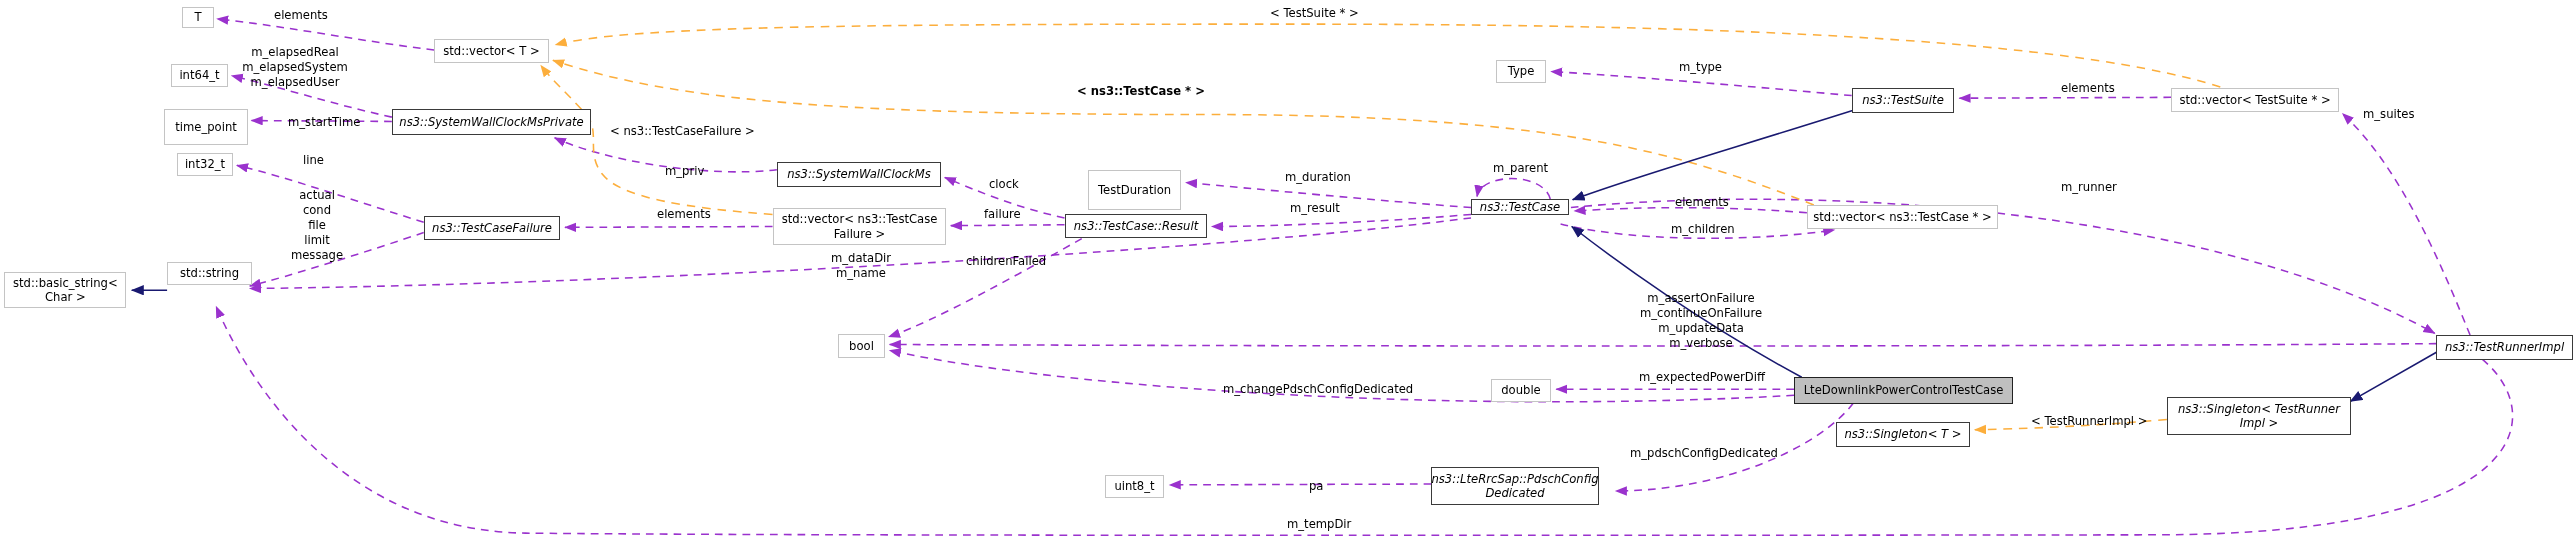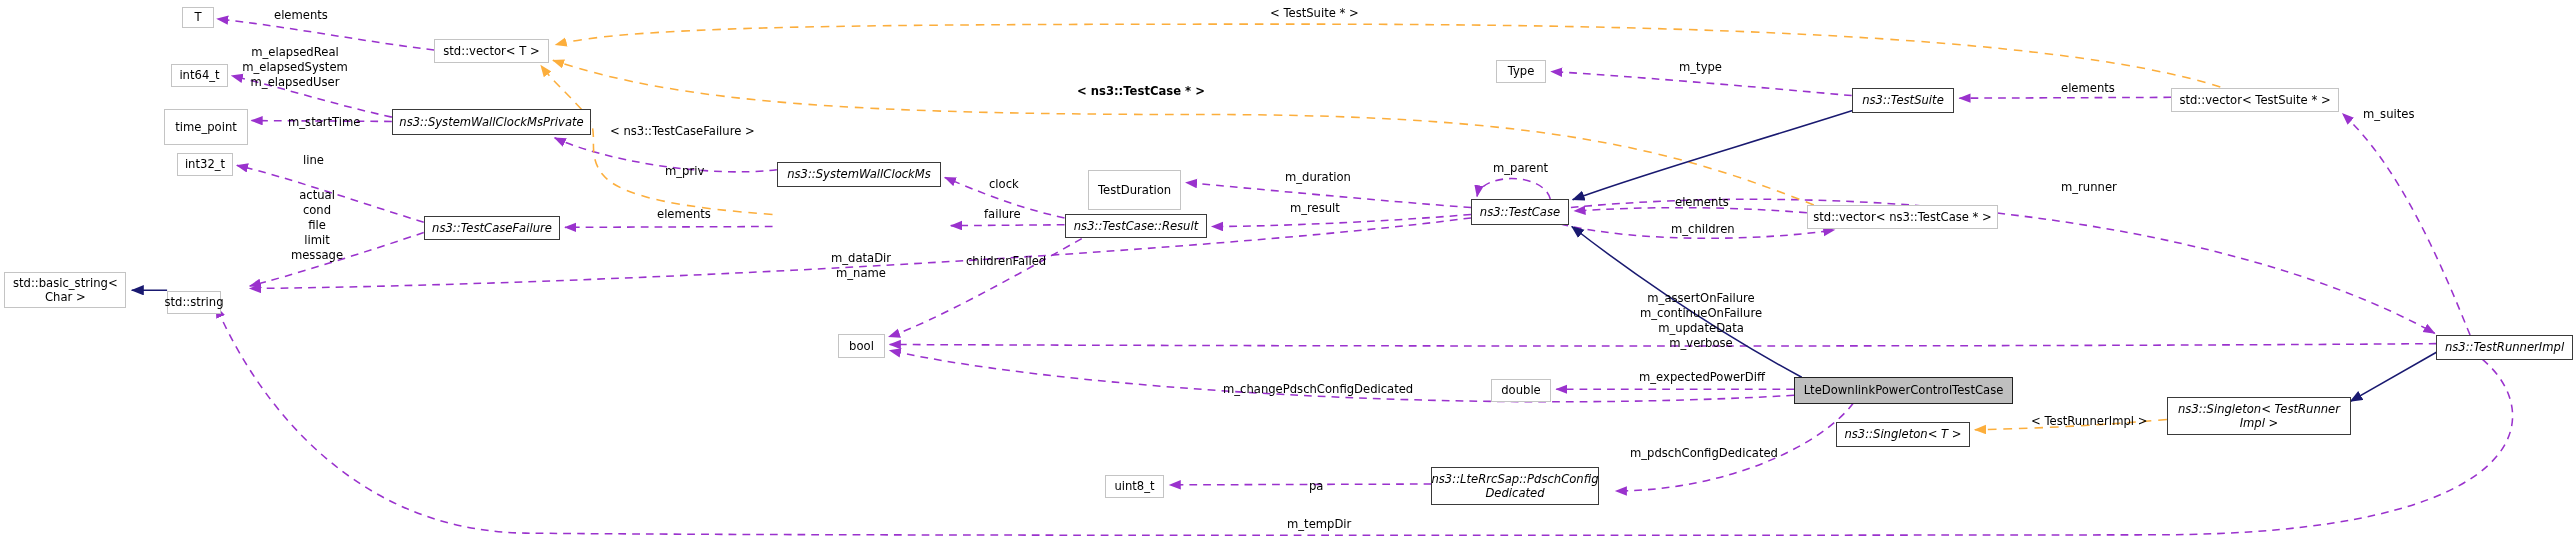--- a/index.html
+++ b/index.html
@@ -83,28 +83,30 @@
       <path d="M 2829,409 L 2729,466" marker-end="url(#ar-n)"></path>
     </g>
   </svg>
 
   <div class="node" style="left:182px;top:6.9px;width:32px;height:21.5px;">T</div>
   <div class="node" style="left:171px;top:64px;width:57px;height:23px;">int64_t</div>
   <div class="node" style="left:164px;top:109px;width:84px;height:36px;">time_point</div>
   <div class="node" style="left:177px;top:153px;width:56px;height:23px;">int32_t</div>
   <div class="node" style="left:4.3px;top:272px;width:122px;height:36px;">std::basic_string&lt;
 Char &gt;</div>
-  <div class="node" style="left:167px;top:291px;width:54px;height:23px;">std::string</div>
+  <div class="node" style="left:167px;top:262px;width:85px;height:23px;">std::string</div>
   <div class="node strong" style="left:392px;top:109px;width:199px;height:26px;">ns3::SystemWallClockMsPrivate</div>
   <div class="node" style="left:434px;top:39px;width:115px;height:24px;">std::vector&lt; T &gt;</div>
   <div class="node strong" style="left:424px;top:216px;width:136px;height:24px;">ns3::TestCaseFailure</div>
   <div class="node strong" style="left:777px;top:162px;width:164px;height:25px;">ns3::SystemWallClockMs</div>
+  <div class="node" style="left:773px;top:208px;width:173px;height:37px;">std::vector&lt; ns3::TestCase
+Failure &gt;</div>
   <div class="node strong" style="left:1065px;top:214px;width:142px;height:24px;">ns3::TestCase::Result</div>
   <div class="node" style="left:1088px;top:170px;width:93px;height:40px;">TestDuration</div>
-  <div class="node strong" style="left:1471px;top:199px;width:98px;height:26px;">ns3::TestCase</div>
+  <div class="node strong" style="left:1471px;top:199px;width:98px;height:16px;">ns3::TestCase</div>
   <div class="node" style="left:1496px;top:60px;width:50px;height:23px;">Type</div>
   <div class="node strong" style="left:1852px;top:88px;width:102px;height:25px;">ns3::TestSuite</div>
   <div class="node" style="left:2171px;top:88px;width:168px;height:24px;">std::vector&lt; TestSuite * &gt;</div>
   <div class="node" style="left:1807px;top:205px;width:191px;height:24px;">std::vector&lt; ns3::TestCase * &gt;</div>
   <div class="node strong" style="left:2436px;top:335px;width:137px;height:25px;">ns3::TestRunnerImpl</div>
   <div class="node" style="left:838px;top:334px;width:47px;height:24px;">bool</div>
   <div class="node" style="left:1491px;top:379px;width:60px;height:23px;">double</div>
   <div class="node highlight" style="left:1794px;top:377px;width:219px;height:27px;">LteDownlinkPowerControlTestCase</div>
   <div class="node strong" style="left:2167px;top:397px;width:184px;height:38px;">ns3::Singleton&lt; TestRunner
 Impl &gt;</div>

